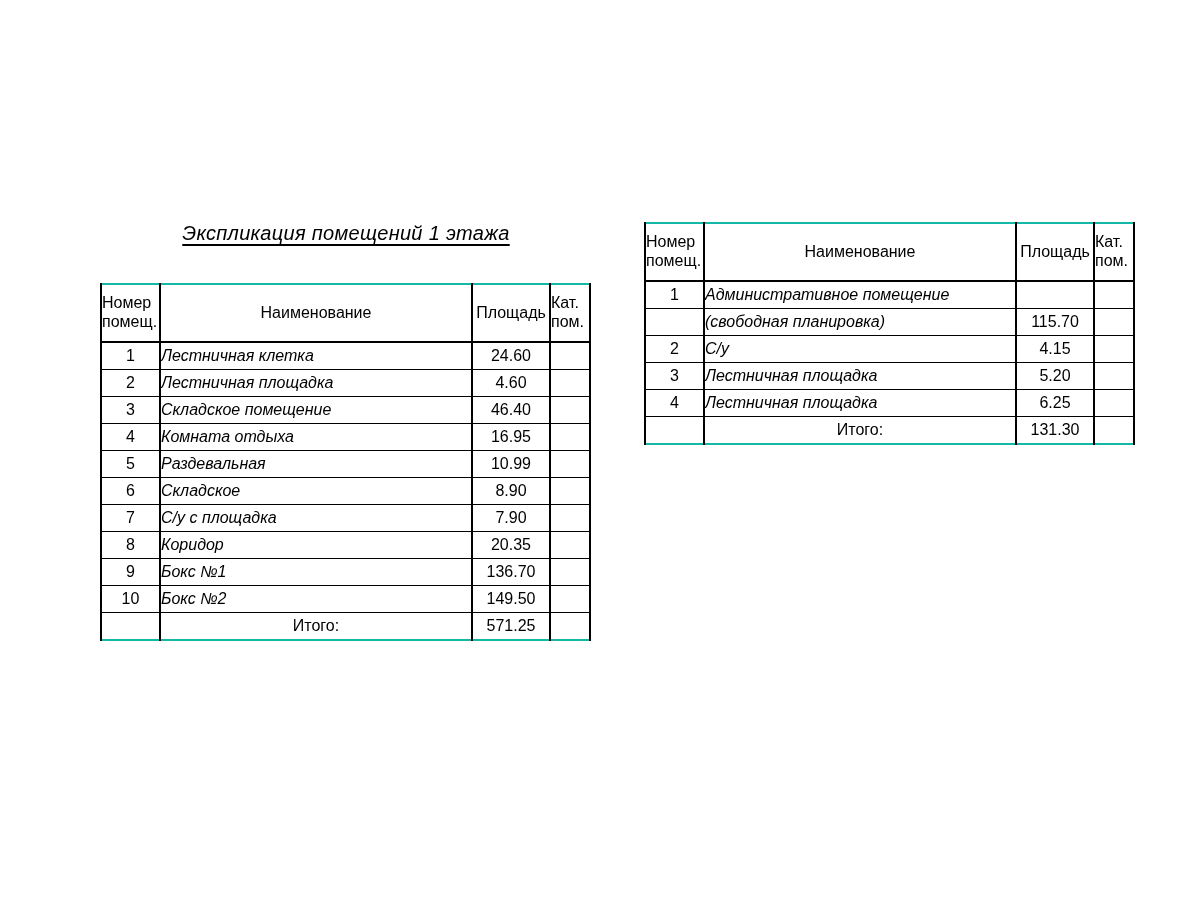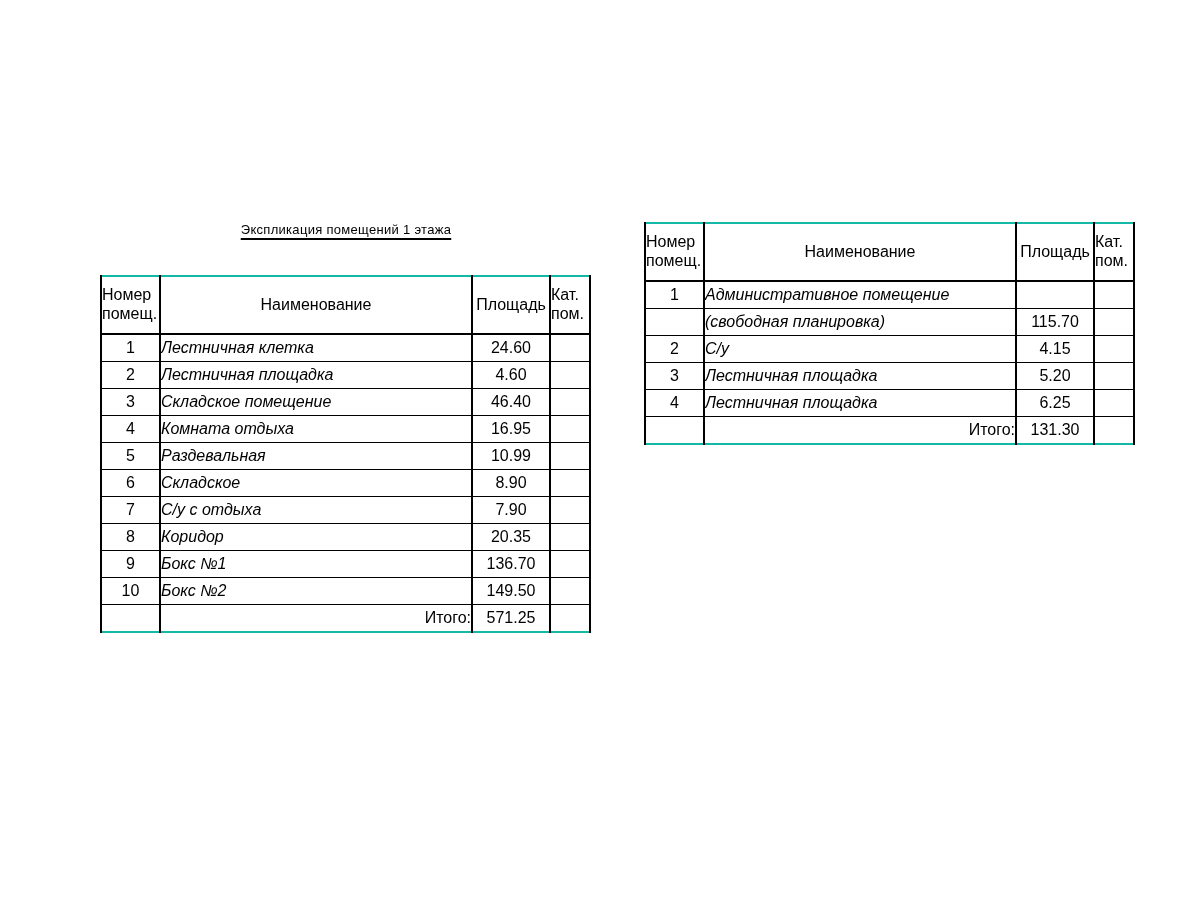--- a/index.html
+++ b/index.html
@@ -17,21 +17,22 @@
   }
   .sheet-section {
     position: absolute;
     top: 222px;
     width: 492px;
   }
   .sheet-section.left  { left: 100px; }
   .sheet-section.right { left: 644px; }
 
   .table-title {
-    font-size: 13px;
+    font-size: 20px;
+    font-style: italic;
     text-align: center;
     text-decoration: underline;
     text-underline-offset: 4px;
     text-decoration-thickness: 1.5px;
     margin: 0 0 38px 0;
     white-space: nowrap;
     letter-spacing: 0.3px;
   }
 
   table.explication {
@@ -67,21 +68,21 @@
   }
   .col-num  { text-align: center; }
   .col-name { text-align: left; padding-left: 10px; font-style: italic; }
   .col-area { text-align: center; }
   .col-cat  { text-align: center; }
   th.h-num  { text-align: left; padding-left: 3px; }
   th.h-name { text-align: center; }
   th.h-area { text-align: center; }
   th.h-cat  { text-align: left; padding-left: 3px; }
   td.total-label {
-    text-align: right;
+    text-align: center;
     padding-right: 8px;
     padding-left: 0;
   }
 </style>
 </head>
 <body>
 
 <div class="sheet-section left">
   <div class="table-title">Экспликация помещений 1 этажа</div>
   <table class="explication">
@@ -131,21 +132,21 @@
           <td class="col-cat"></td>
         </tr>
         <tr>
           <td class="col-num">6</td>
           <td class="col-name">Складское</td>
           <td class="col-area">8.90</td>
           <td class="col-cat"></td>
         </tr>
         <tr>
           <td class="col-num">7</td>
-          <td class="col-name">С/у с отдыха</td>
+          <td class="col-name">С/у с площадка</td>
           <td class="col-area">7.90</td>
           <td class="col-cat"></td>
         </tr>
         <tr>
           <td class="col-num">8</td>
           <td class="col-name">Коридор</td>
           <td class="col-area">20.35</td>
           <td class="col-cat"></td>
         </tr>
         <tr>

